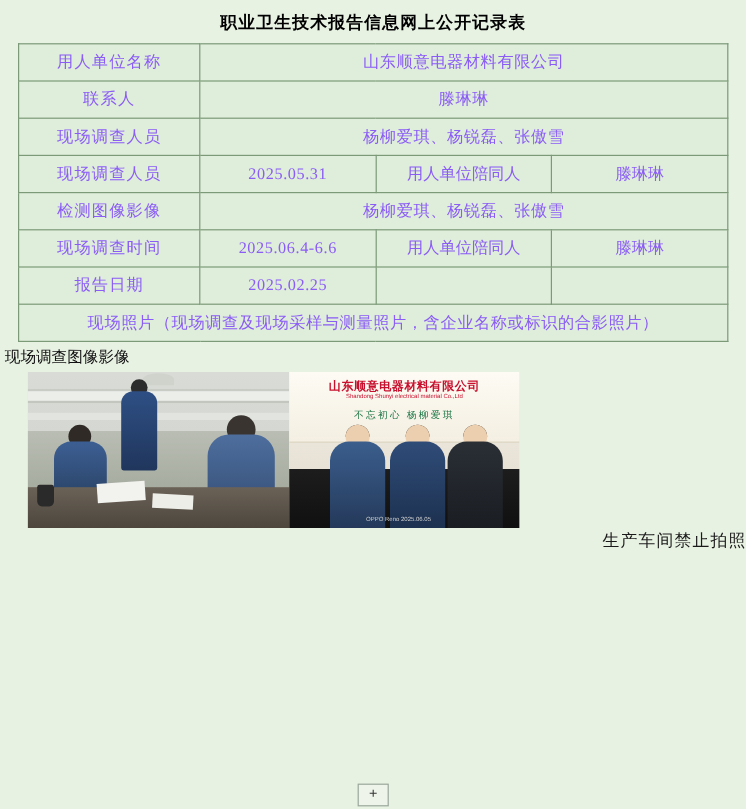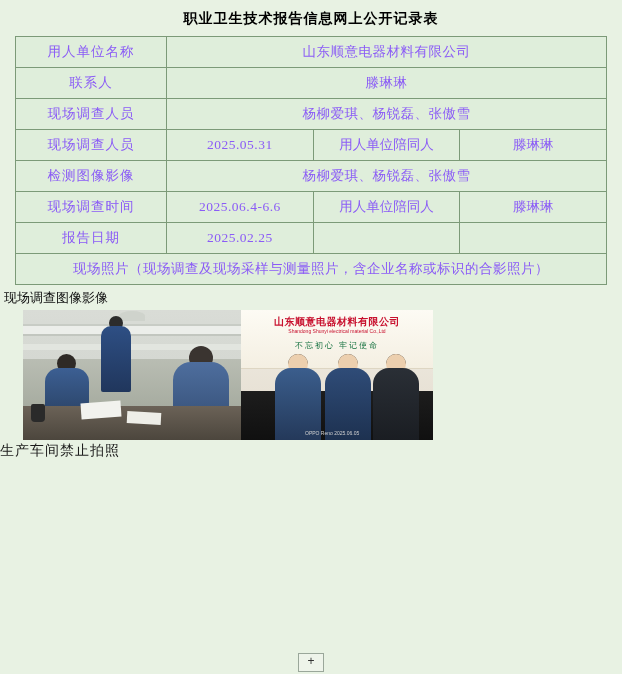--- a/index.html
+++ b/index.html
@@ -212,21 +212,21 @@
   }
   .photo-b .hr1 { left: 47px; bottom: 76px; }
   .photo-b .hr2 { left: 97px; bottom: 76px; }
   .photo-b .hr3 { left: 145px; bottom: 76px; }
   .photo-b .stamp {
     position: absolute; left: 64px; bottom: 4px;
     font-size: 5px; color: #cfcfcf;
     font-family: "Liberation Sans", sans-serif;
   }
   .bottom-note {
-    text-align: left;
+    text-align: right;
     font-size: 14px;
     font-family: "Liberation Serif", serif;
     padding-top: 2px;
     letter-spacing: 1px;
   }
   .plus-bar {
     position: absolute;
     left: 0; right: 0; bottom: 2px;
     display: flex;
     justify-content: center;
@@ -308,21 +308,21 @@
         <div class="person3"></div>
         <div class="table"></div>
         <div class="paper1"></div>
         <div class="paper2"></div>
         <div class="cup"></div>
       </div>
       <div class="photo-b">
         <div class="banner"></div>
         <div class="banner-title">山东顺意电器材料有限公司</div>
         <div class="banner-sub">Shandong Shunyi electrical material Co.,Ltd</div>
-        <div class="banner-slogan">不忘初心  牢记使命</div>
+        <div class="banner-slogan">不忘初心  杨柳爱琪</div>
         <div class="hair hr1"></div>
         <div class="hh h1"></div>
         <div class="pp p1"></div>
         <div class="hair hr2"></div>
         <div class="hh h2"></div>
         <div class="pp p2"></div>
         <div class="hair hr3"></div>
         <div class="hh h3"></div>
         <div class="pp p3"></div>
         <div class="stamp">OPPO  Reno  2025.06.05</div>

